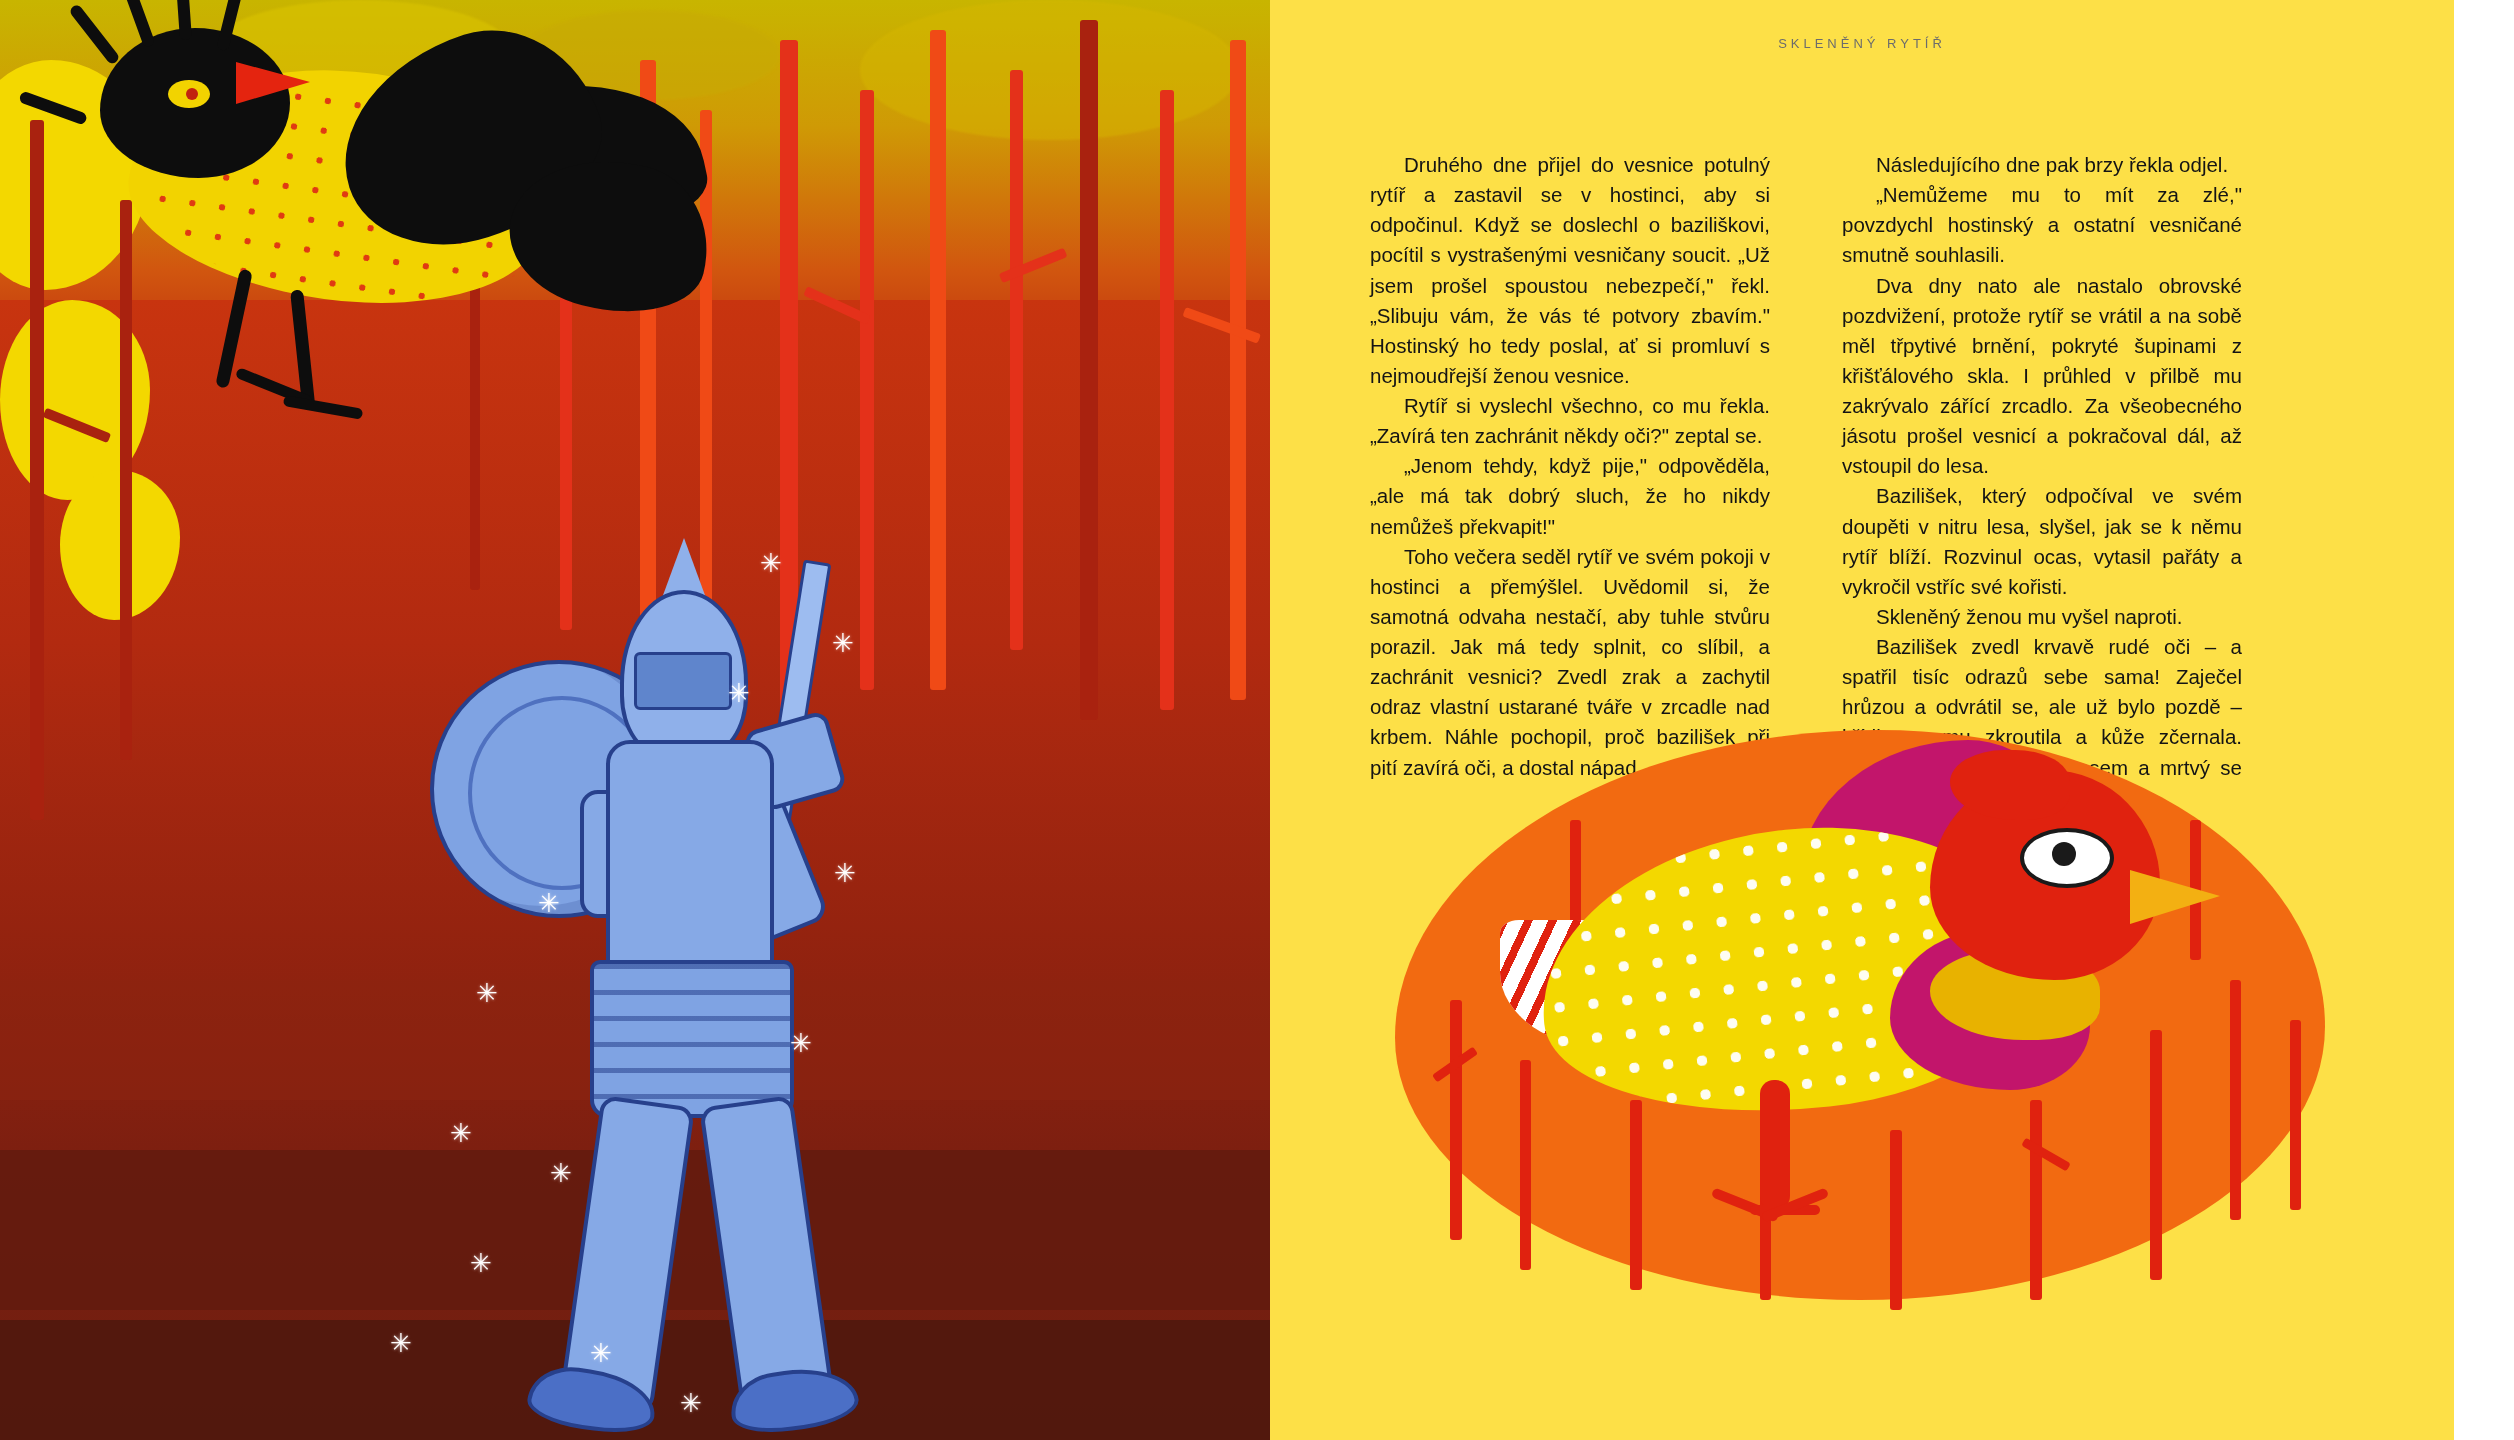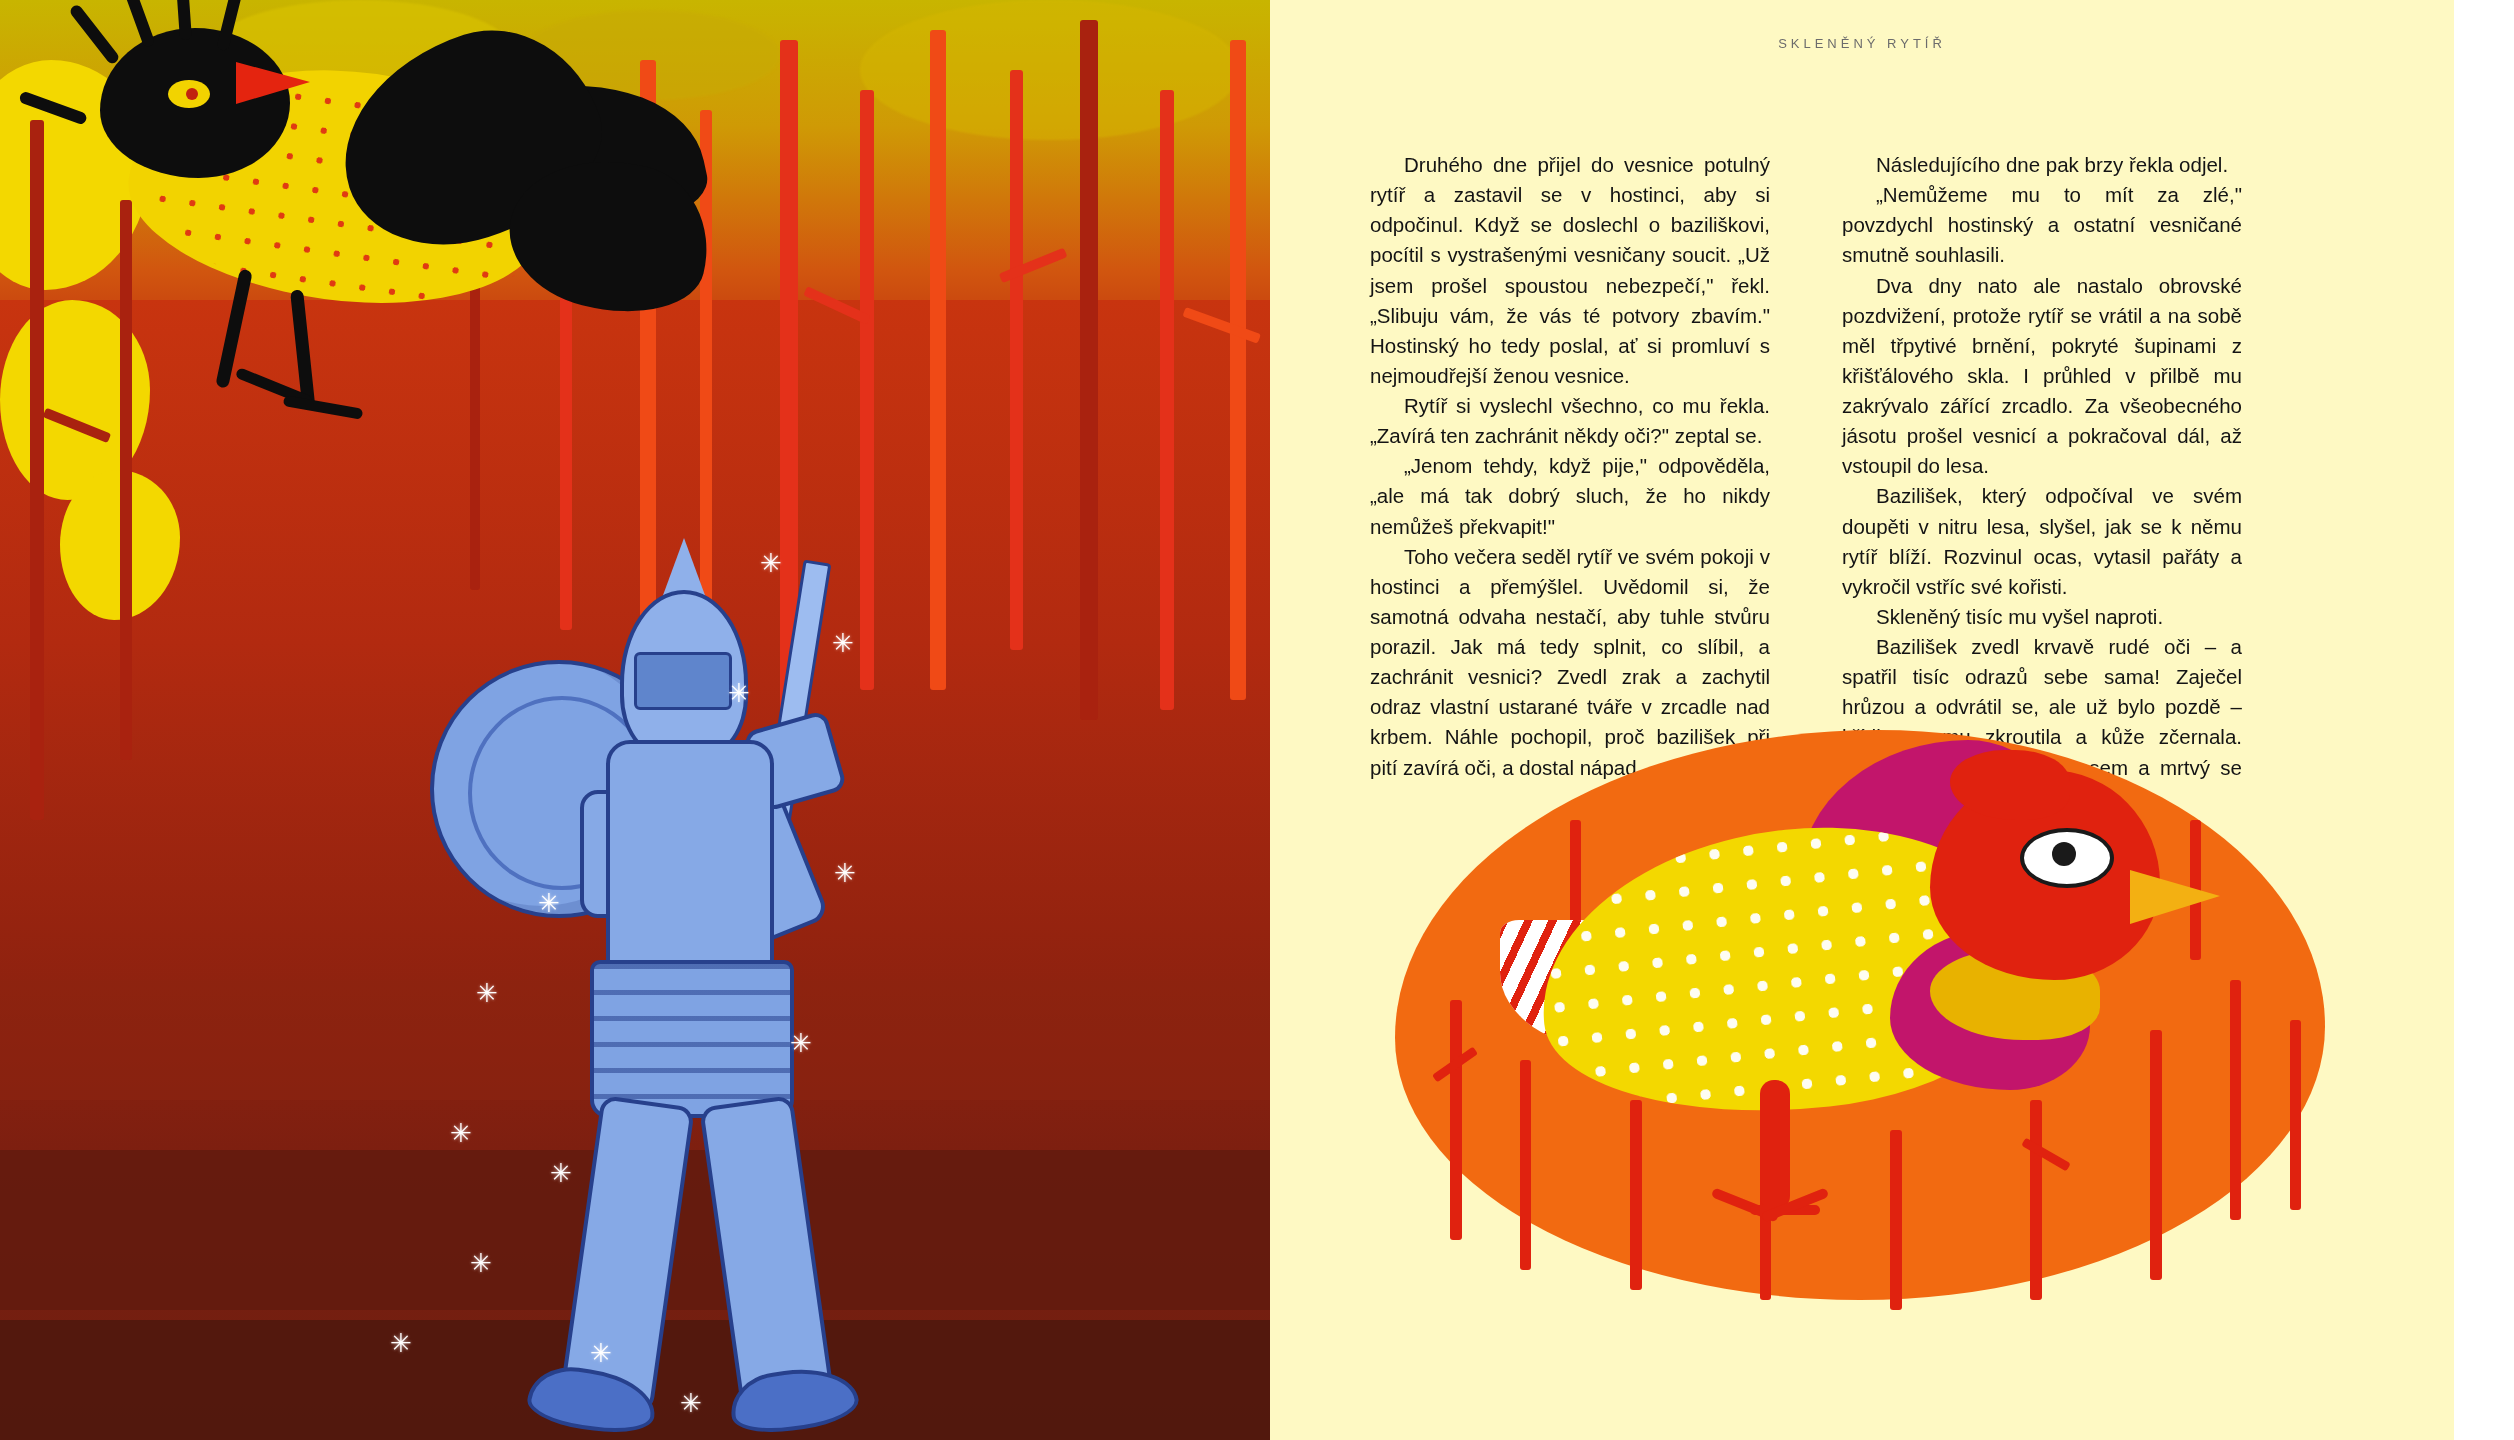--- a/index.html
+++ b/index.html
@@ -249,21 +249,21 @@
     line-height: 1;
     text-shadow: 0 0 3px rgba(255,255,255,.8);
     user-select: none;
   }
 
   
   .right-page {
     position: relative;
     width: 1184px;
     height: 1440px;
-    background: #fef9c3;
+    background: #fde047;
   }
   .running-head {
     position: absolute;
     top: 36px;
     left: 0; right: 0;
     text-align: center;
     font-family: "Liberation Sans", sans-serif;
     font-size: 13px;
     letter-spacing: 4px;
     color: #6c6c6c;
@@ -557,21 +557,21 @@
         <p class="first">Druhého dne přijel do vesnice potulný rytíř a zastavil se v hostinci, aby si odpočinul. Když se doslechl o baziliškovi, pocítil s vystrašenými vesničany soucit. „Už jsem prošel spoustou nebezpečí," řekl. „Slibuju vám, že vás té potvory zbavím." Hostinský ho tedy poslal, ať si promluví s nejmoudřejší ženou vesnice.</p>
         <p>Rytíř si vyslechl všechno, co mu řekla. „Zavírá ten zachránit někdy oči?" zeptal se.</p>
         <p>„Jenom tehdy, když pije," odpověděla, „ale má tak dobrý sluch, že ho nikdy nemůžeš překvapit!"</p>
         <p>Toho večera seděl rytíř ve svém pokoji v hostinci a přemýšlel. Uvědomil si, že samotná odvaha nestačí, aby tuhle stvůru porazil. Jak má tedy splnit, co slíbil, a zachránit vesnici? Zvedl zrak a zachytil odraz vlastní ustarané tváře v zrcadle nad krbem. Náhle pochopil, proč bazilišek při pití zavírá oči, a dostal nápad.</p>
       </div>
       <div class="col">
         <p class="first">Následujícího dne pak brzy řekla odjel.</p>
         <p>„Nemůžeme mu to mít za zlé," povzdychl hostinský a ostatní vesničané smutně souhlasili.</p>
         <p>Dva dny nato ale nastalo obrovské pozdvižení, protože rytíř se vrátil a na sobě měl třpytivé brnění, pokryté šupinami z křišťálového skla. I průhled v přilbě mu zakrývalo zářící zrcadlo. Za všeobecného jásotu prošel vesnicí a pokračoval dál, až vstoupil do lesa.</p>
         <p>Bazilišek, který odpočíval ve svém doupěti v nitru lesa, slyšel, jak se k němu rytíř blíží. Rozvinul ocas, vytasil pařáty a vykročil vstříc své kořisti.</p>
-        <p>Skleněný tisíc mu vyšel naproti.</p>
+        <p>Skleněný ženou mu vyšel naproti.</p>
         <p>Bazilišek zvedl krvavě rudé oči – a spatřil tisíc odrazů sebe sama! Zaječel hrůzou a odvrátil se, ale už bylo pozdě – křídla se mu zkroutila a kůže zčernala. Bazilišek zuřivě škubl ocasem a mrtvý se skácel k zemi.</p>
       </div>
     </div>
 
 
     <div class="illus-right">
       <div class="oval"></div>
 
       <div class="r-tree" style="left:120px;top:300px;width:12px;height:240px;"></div>
       <div class="r-tree" style="left:100px;top:360px;width:50px;height:9px;transform:rotate(-35deg);"></div>

